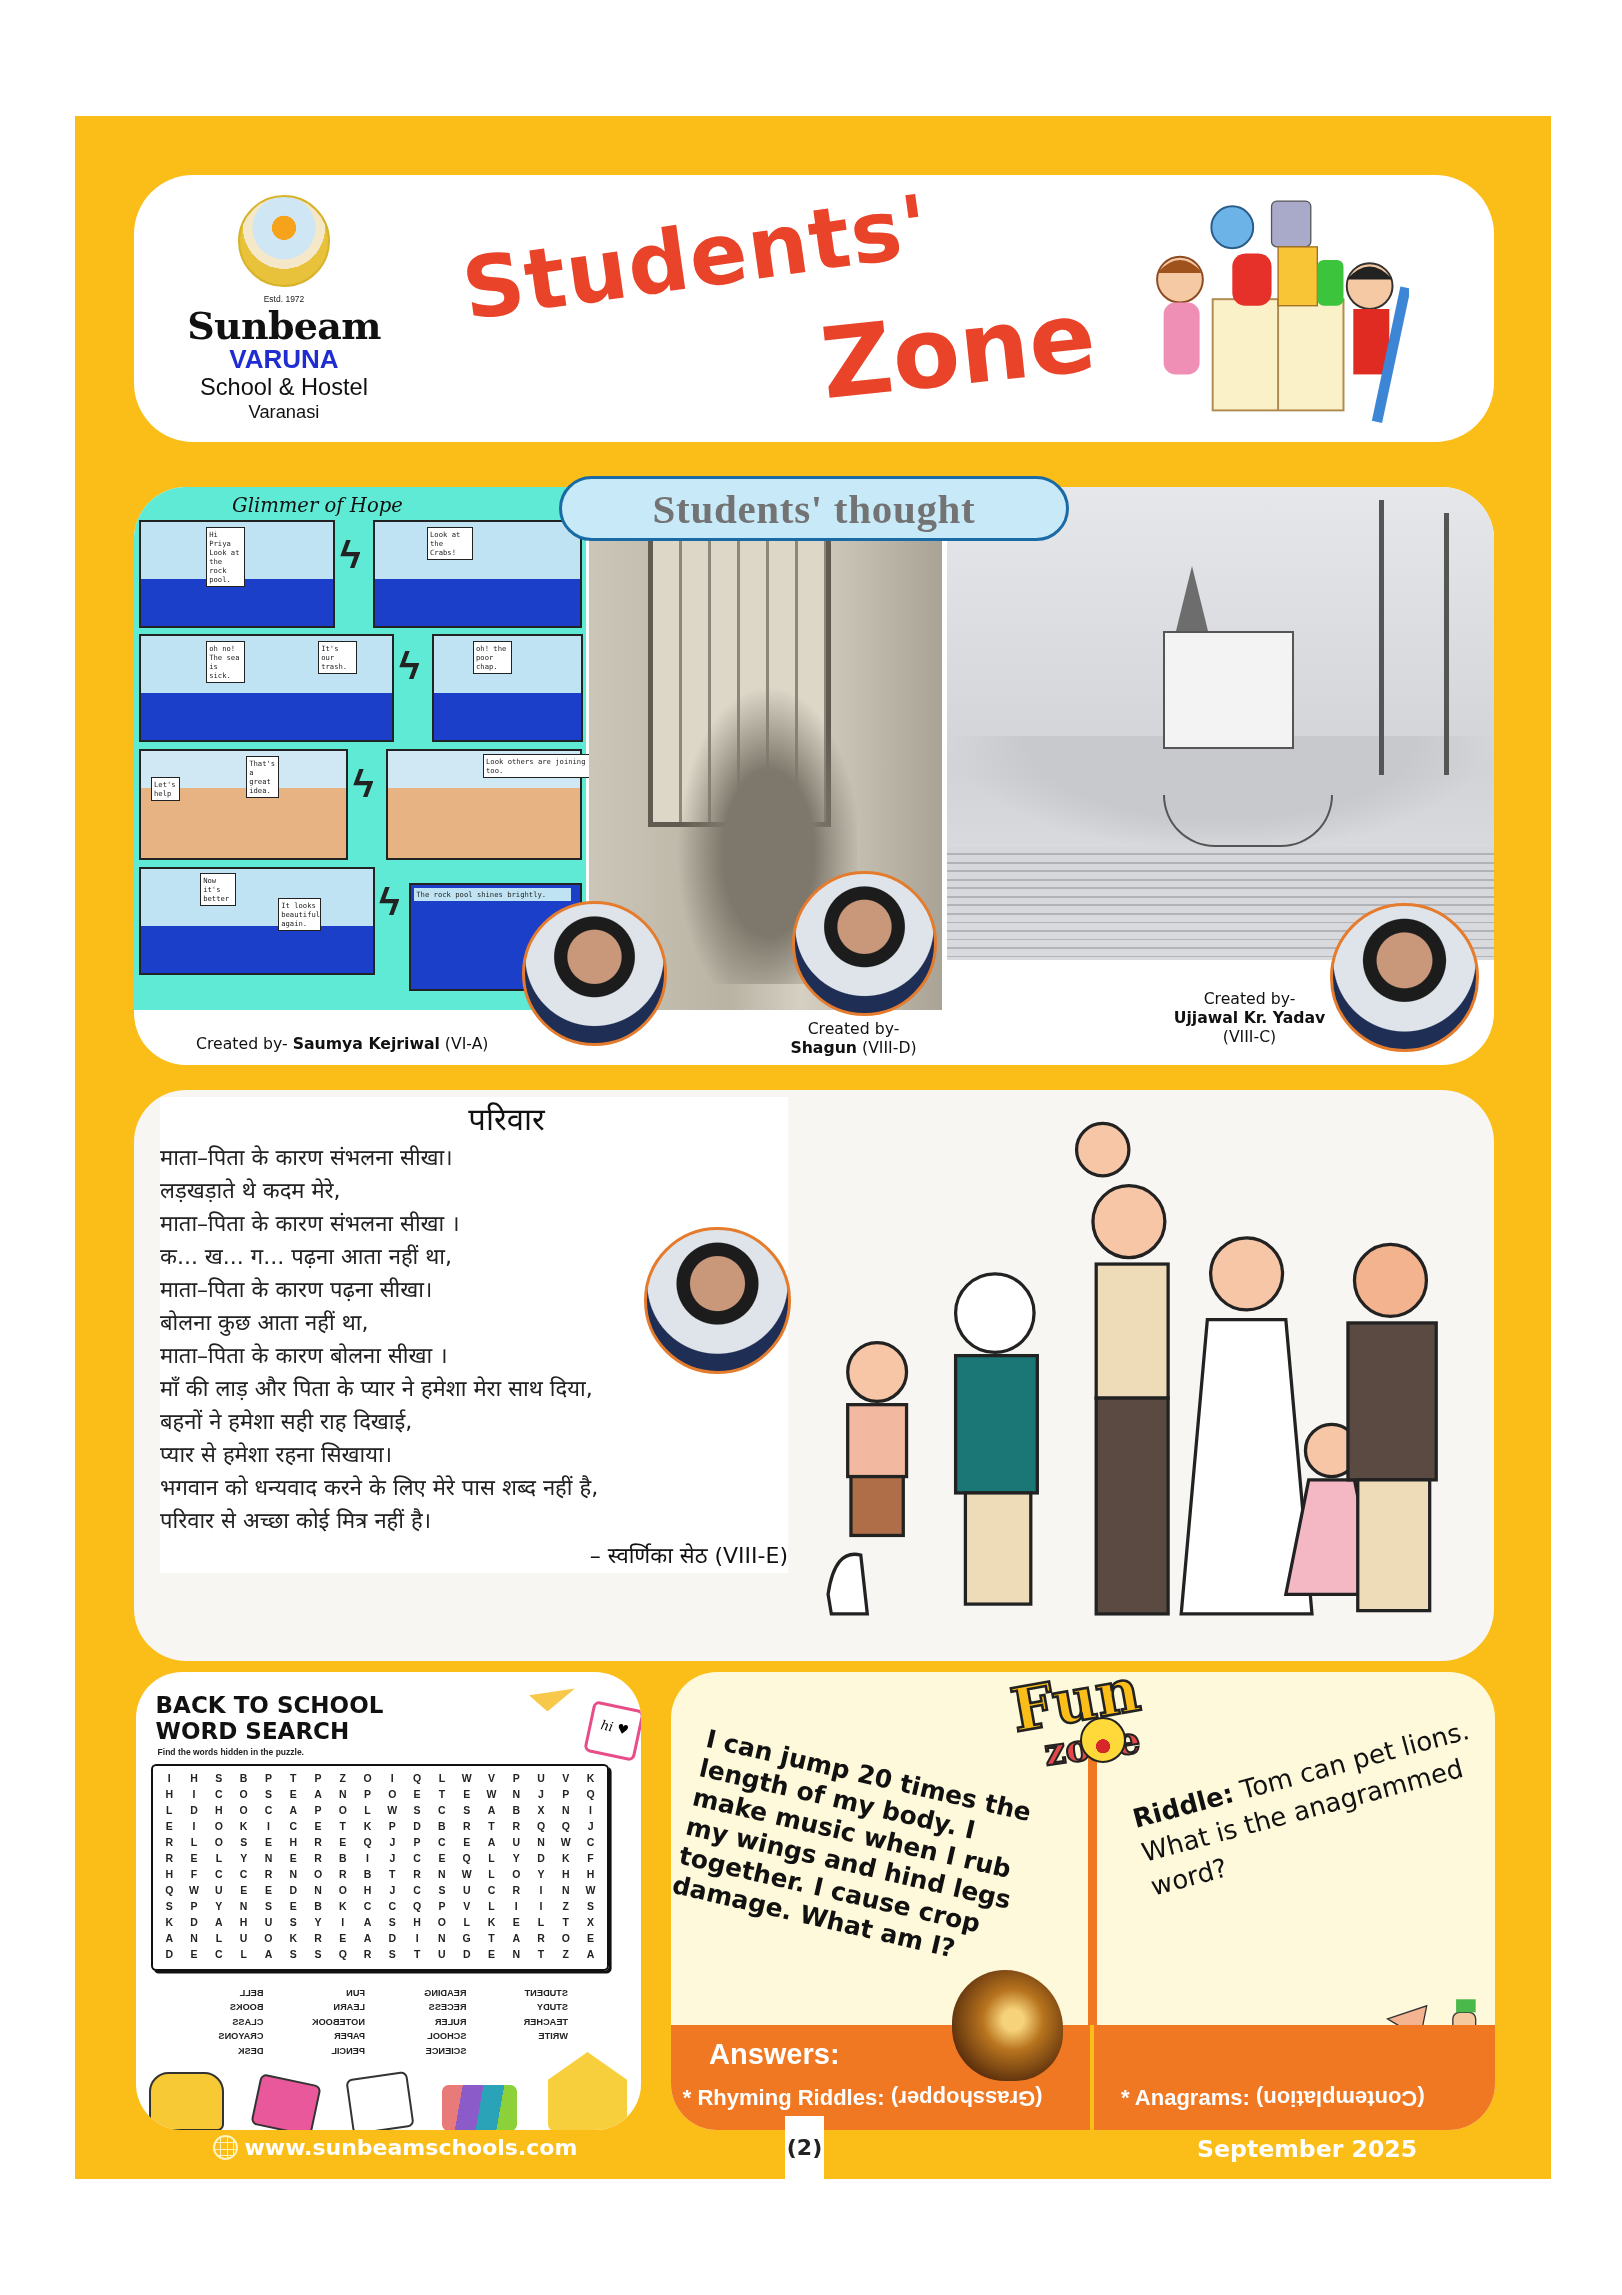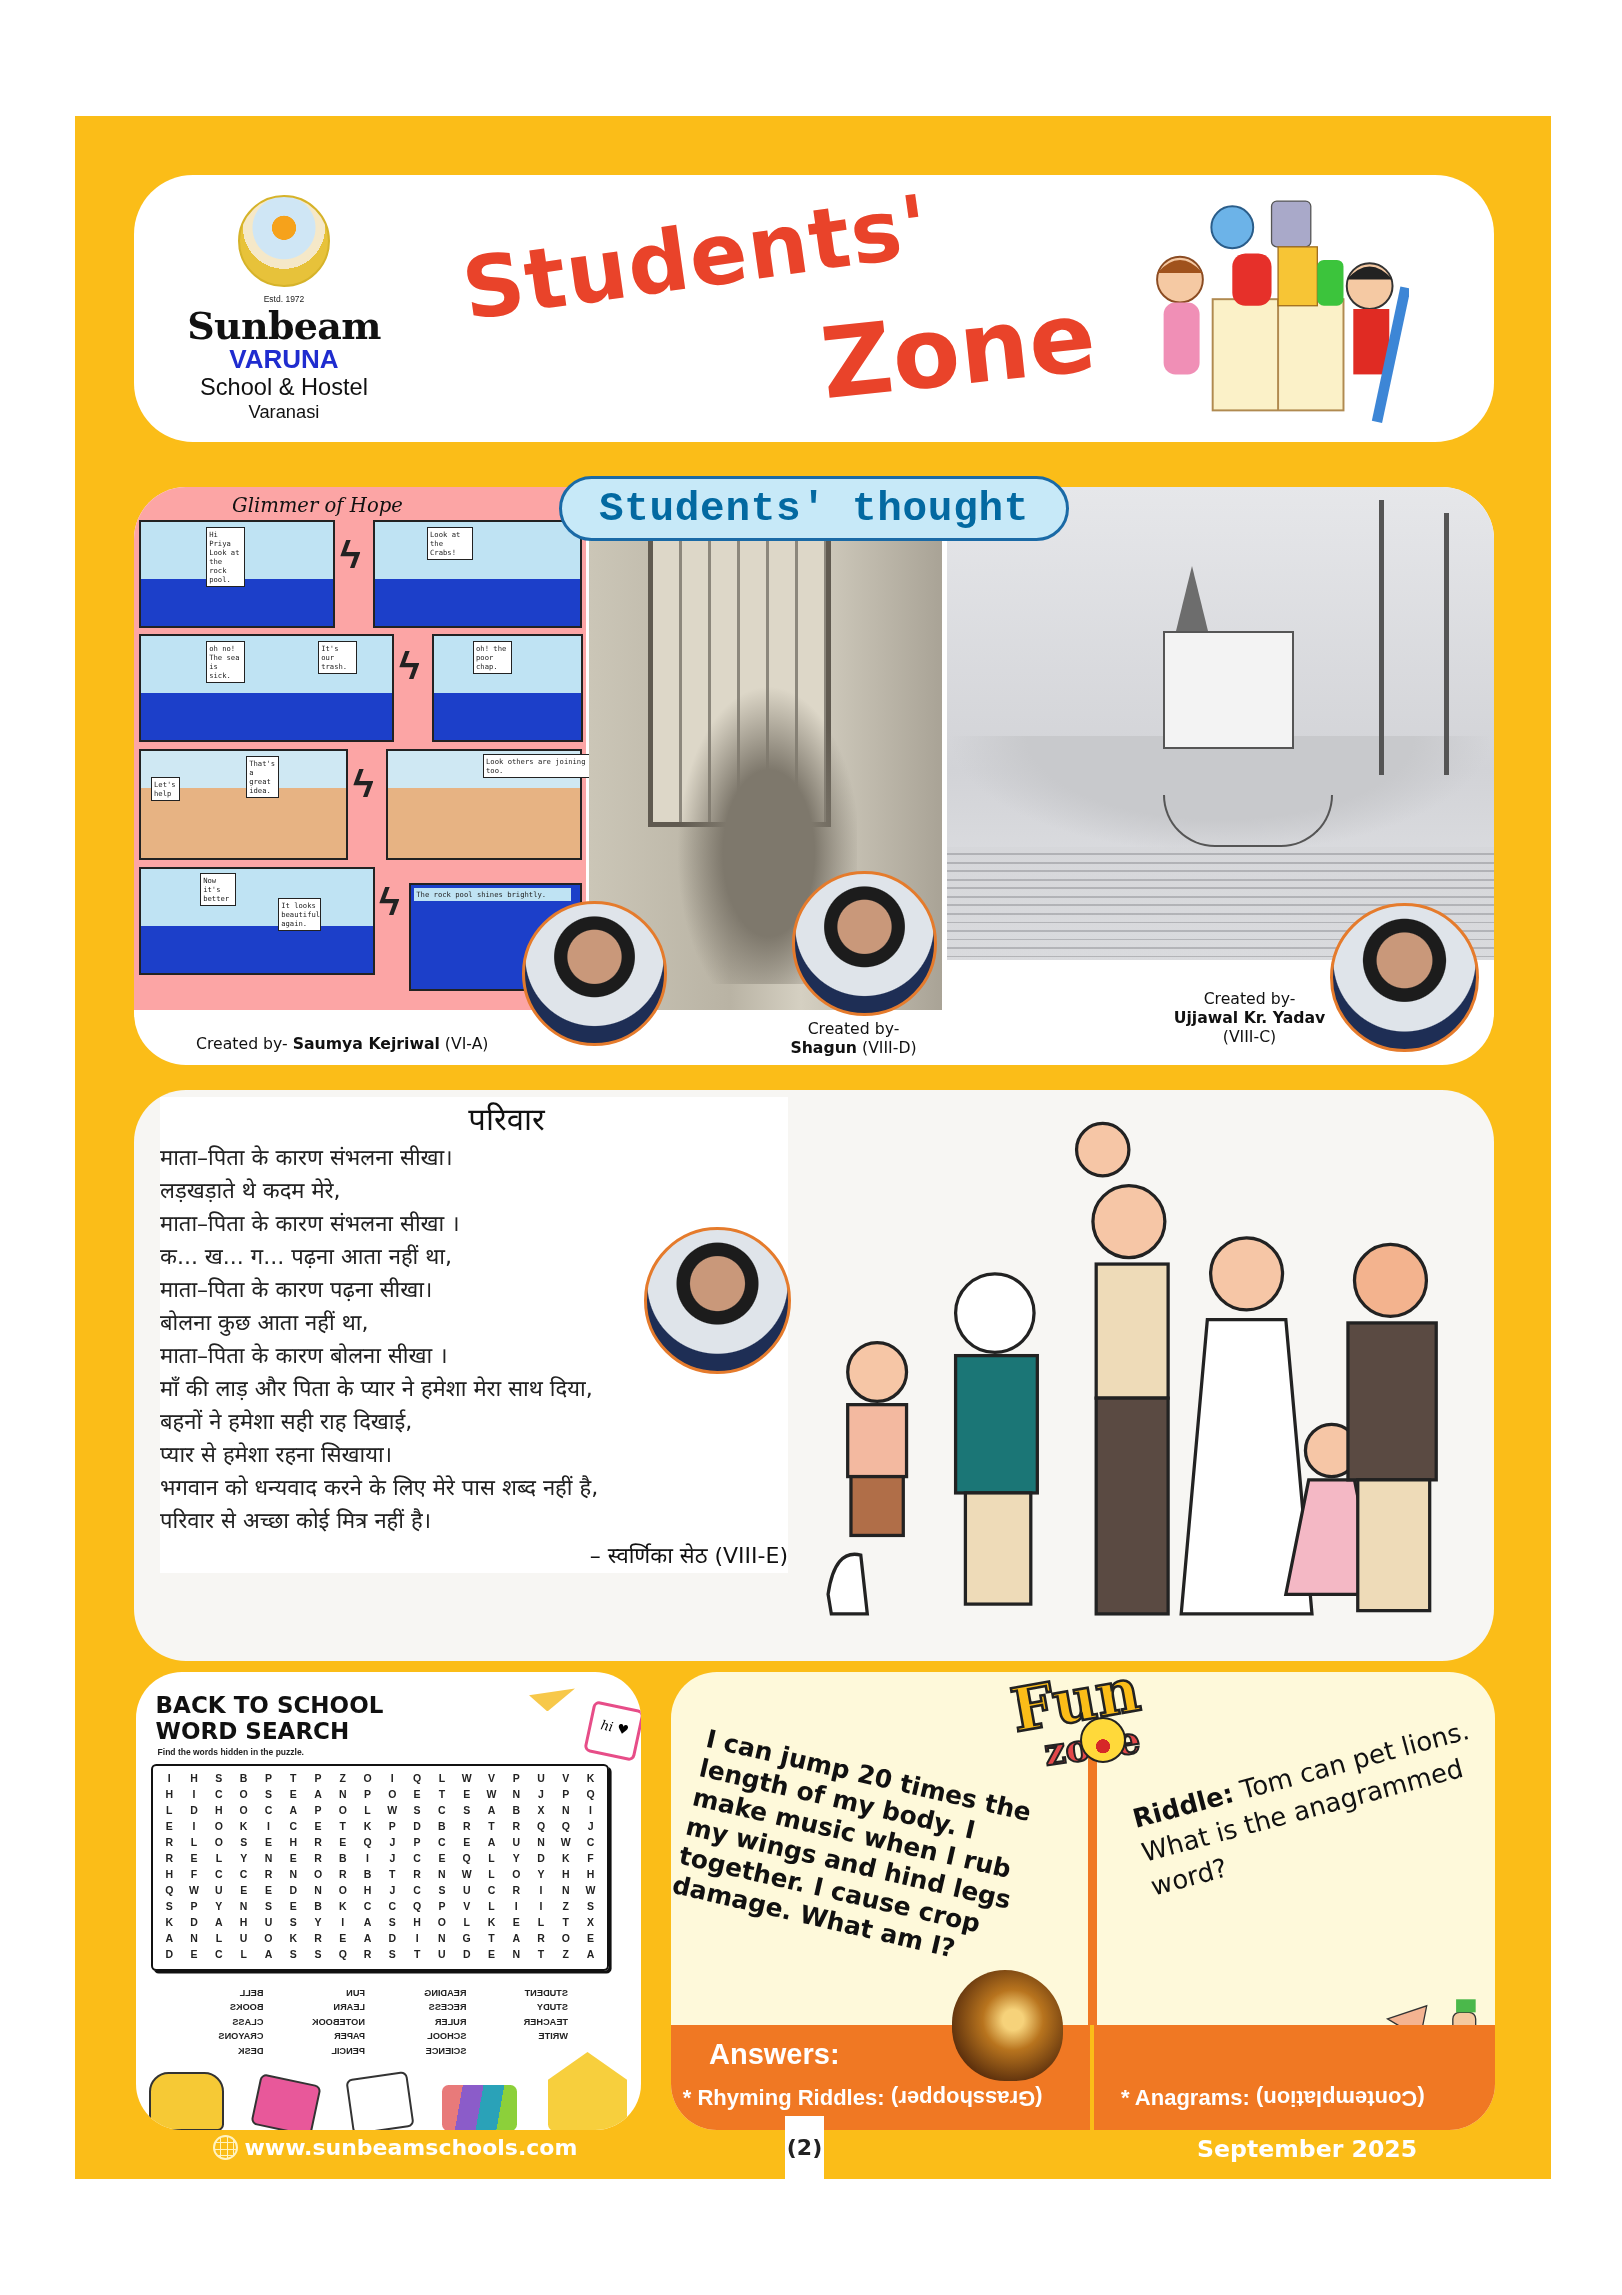--- a/index.html
+++ b/index.html
@@ -25,22 +25,22 @@
                     font-size: 85px; color: #e9432a; transform: rotate(-8deg); letter-spacing: 1.3px; }
   .title-zone { position: absolute; left: 687px; top: 118px; font-family: "DejaVu Sans", sans-serif; font-weight: bold;
                 font-size: 98px; color: #e9432a; transform: rotate(-6deg); }
   .kids-illus { position: absolute; right: 85px; top: 13px; width: 288px; height: 242px; }
 
   
   .thought { left: 134px; top: 487px; width: 1360px; height: 578px; border-radius: 52px; }
   .cloud { position: absolute; left: 559px; top: 476px; width: 510px; height: 65px; z-index: 5;
            background: #c7e9f8; border: 3.3px solid #1a6aa6; border-radius: 39px;
            display: flex; align-items: center; justify-content: center; }
-  .cloud span { font-family: Liberation Mono, monospace; font-weight: bold; font-size: 41px; color: #0369a1; letter-spacing: 0.7px; }
-  .comic { position: absolute; left: 0; top: 0; width: 452px; height: 523px; background: #fca5a5; }
+  .cloud span { font-family: Liberation Serif, serif; font-weight: bold; font-size: 41px; color: #737373; letter-spacing: 0.7px; }
+  .comic { position: absolute; left: 0; top: 0; width: 452px; height: 523px; background: #5eead4; }
   .comic-title { position: absolute; left: 98px; top: 6.5px; font-family: "DejaVu Serif", serif; font-style: italic; font-size: 19.6px; color: #111; }
   .panel { position: absolute; border: 2px solid #222; }
   .sky { background: linear-gradient(#bfe3f3 0 55%, #1c3fc9 55% 100%); }
   .beach { background: linear-gradient(#cfe8f3 0 35%, #e7b383 35% 100%); }
   .bolt { position: absolute; width: 26px; font-size: 39px; color: #222; font-weight: bold; }
   .bubble { position: absolute; background: #fff; border: 1.3px solid #222; font-size: 7.2px; padding: 2px; color: #222; font-family: "DejaVu Sans Mono", monospace; }
   .sketch1 { position: absolute; left: 455px; top: 0; width: 353px; height: 523px;
              background: linear-gradient(90deg, #cbc6b7, #b9b3a4 40%, #d5d0c2 60%, #a9a396); }
   .sketch1 .window { position: absolute; left: 59px; top: 26px; width: 183px; height: 314px; border: 5.2px solid #605a50; background: repeating-linear-gradient(90deg, #ddd7c8 0 26px, #8c877c 26px 29px); }
   .sketch1 .figure { position: absolute; left: 72px; top: 170px; width: 196px; height: 327px; background: radial-gradient(ellipse at 55% 60%, #7e786c 0 30%, transparent 60%); }

